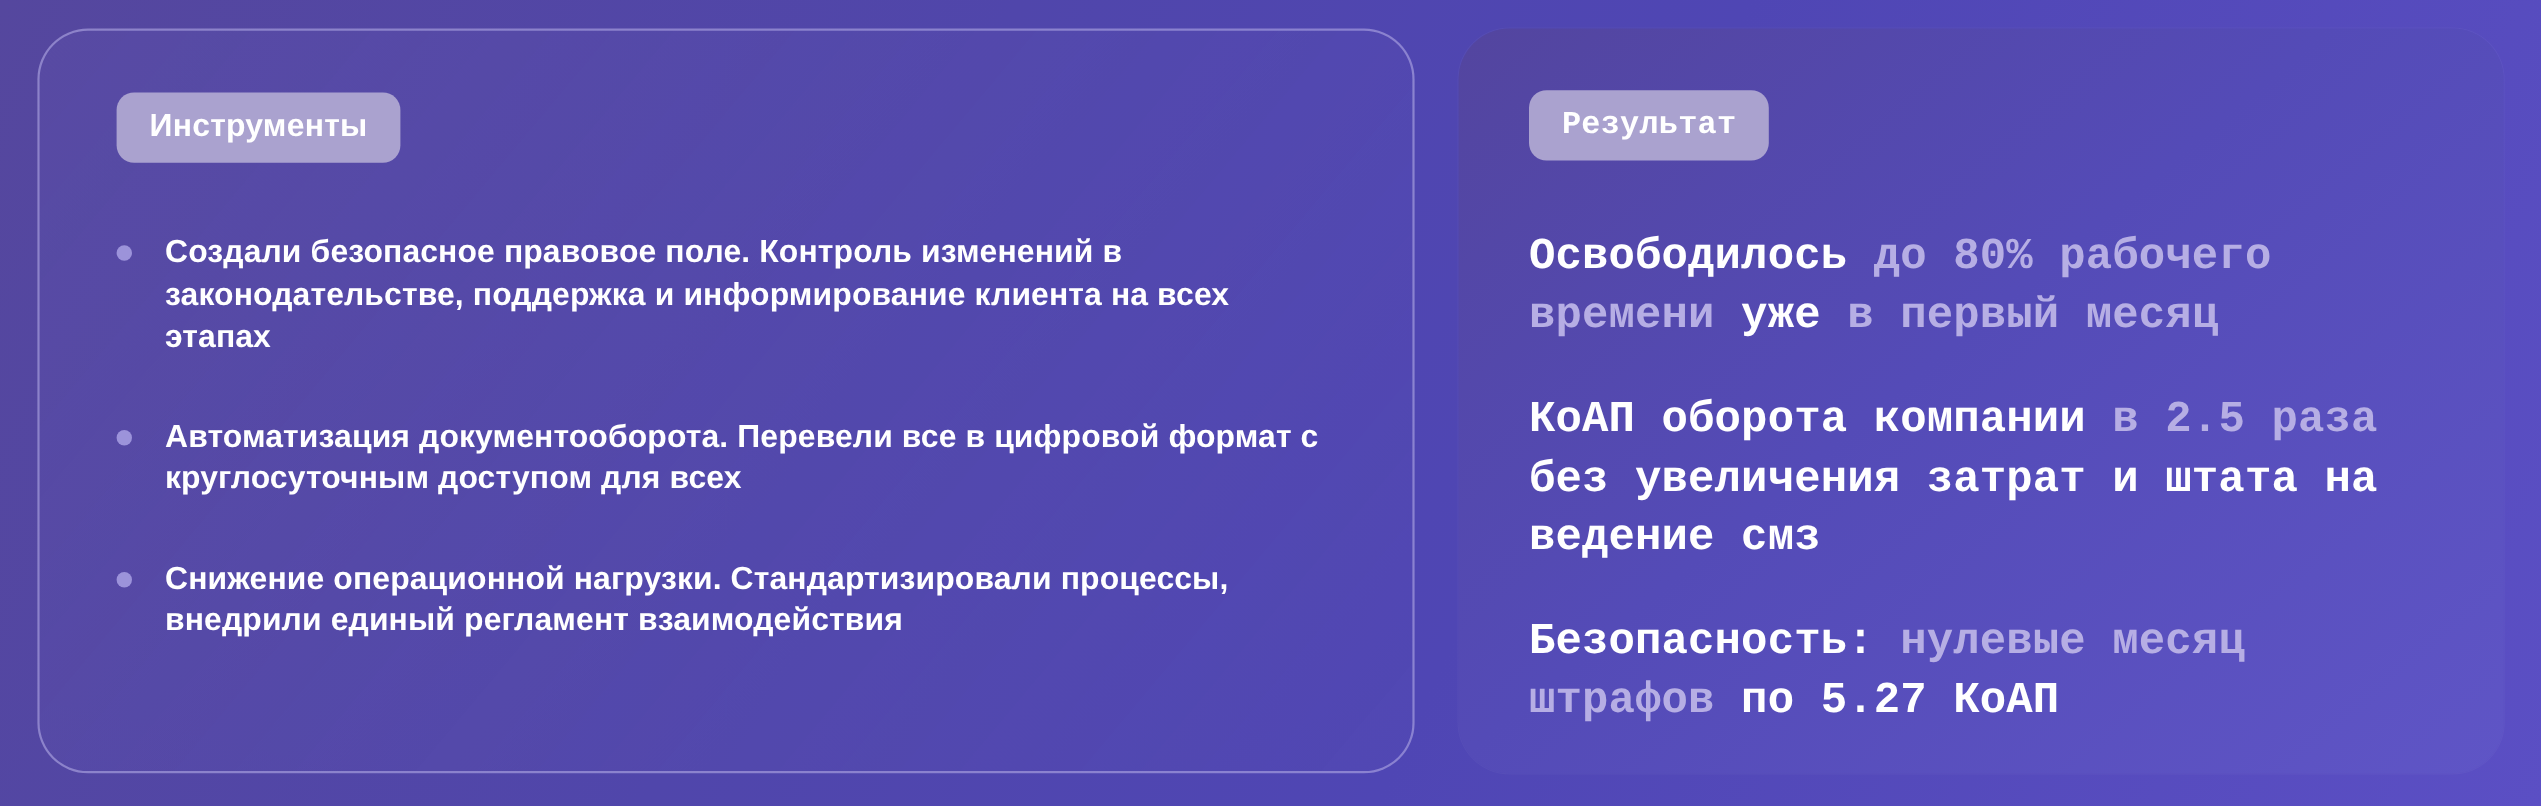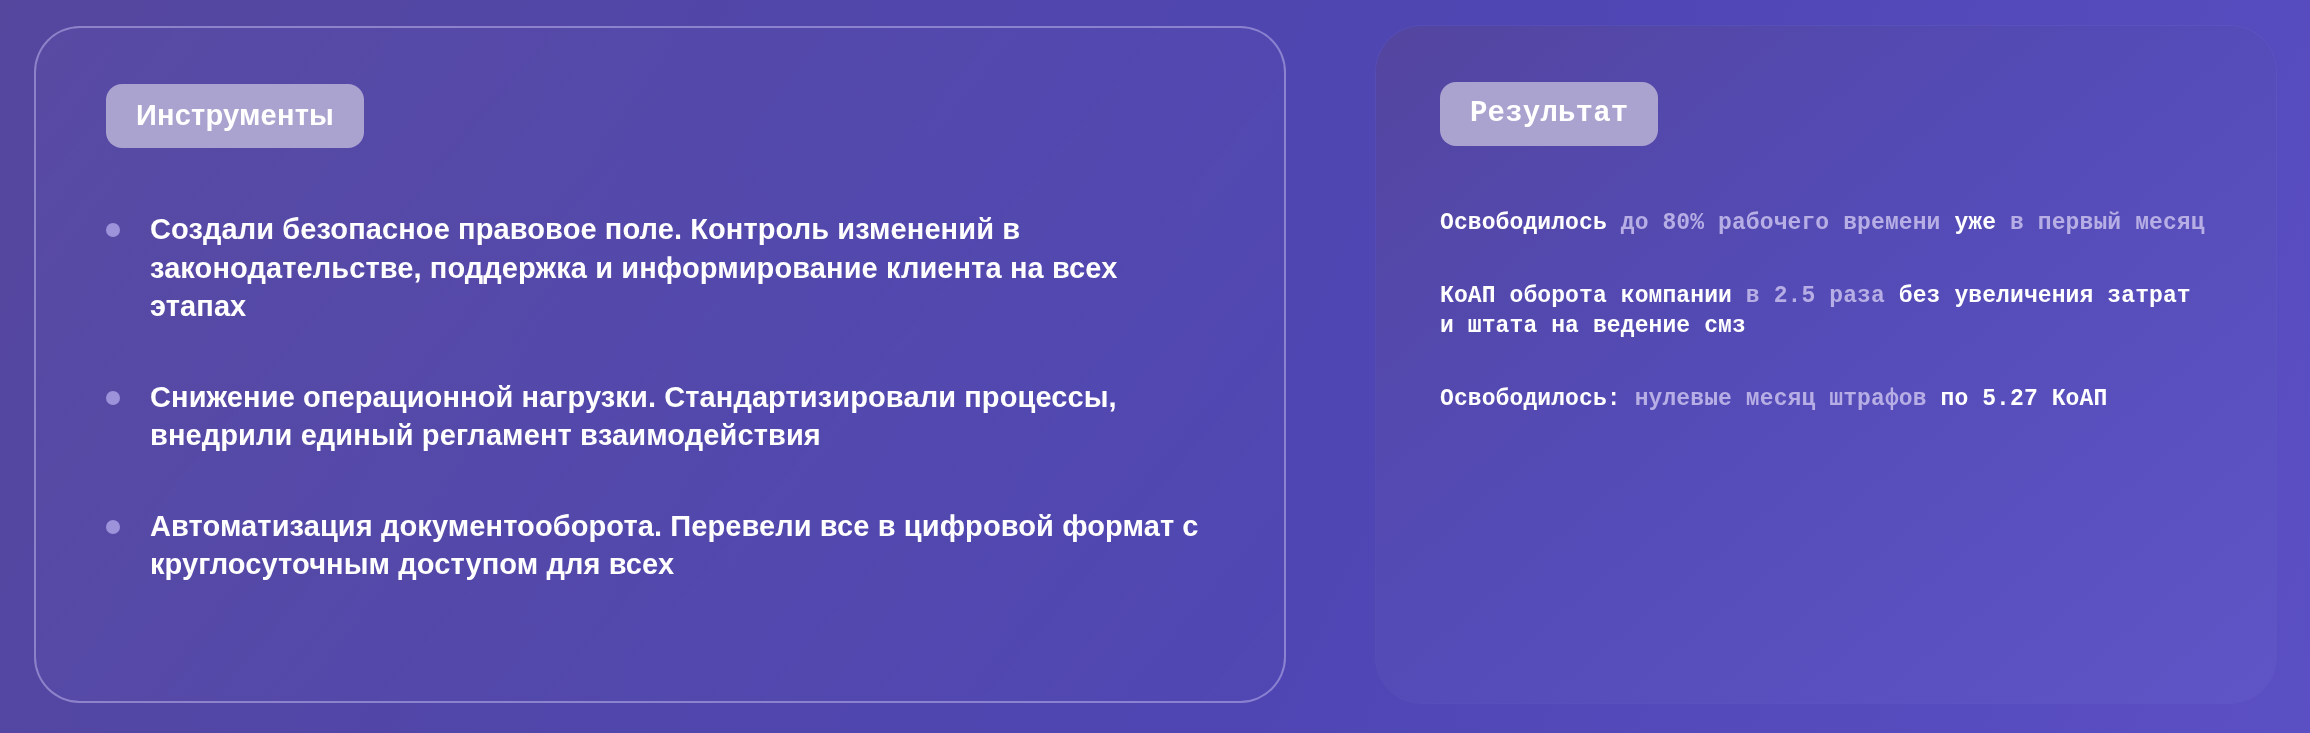--- a/index.html
+++ b/index.html
@@ -15,21 +15,21 @@
     background: linear-gradient(115deg, #55479e 0%, #5046ab 35%, #4f46b4 60%, #5b4fc4 100%);
     position: relative;
   }
   .slide {
     position: absolute;
     inset: 0;
     display: flex;
     align-items: stretch;
     padding: 26px 34px 30px 34px;
     box-sizing: border-box;
-    gap: 90px;
+    gap: 40px;
   }
 
   
   .panel-left {
     position: relative;
     width: 1252px;
     border: 2px solid rgba(186, 178, 233, 0.55);
     border-radius: 46px;
     box-sizing: border-box;
     padding: 56px 70px 40px 70px;
@@ -85,21 +85,21 @@
     height: 14px;
     border-radius: 50%;
     background: #9c93da;
   }
 
   .results {
     margin-top: 62px;
   }
   .result-item {
     color: #ffffff;
-    font-size: 23px;
+    font-size: 40px;
     font-weight: 700;
     line-height: 1.33;
     letter-spacing: 0.1px;
     margin-bottom: 42px;
   }
   .result-item:last-child { margin-bottom: 0; }
   .hl {
     color: #b6aee4;
   }
 </style>
@@ -111,38 +111,38 @@
   <section class="panel-left">
     <div class="chip">Инструменты</div>
 
     <ul class="bullets">
       <li>
         <span class="dot"></span>
         <span>Создали безопасное правовое поле. Контроль изменений в законодательстве, поддержка и информирование клиента на всех этапах</span>
       </li>
       <li>
         <span class="dot"></span>
-        <span>Снижение операционной нагрузки. Стандартизировали процессы, внедрили единый регламент взаимодействия</span>
+        <span>Автоматизация документооборота. Перевели все в цифровой формат с круглосуточным доступом для всех</span>
       </li>
       <li>
         <span class="dot"></span>
-        <span>Автоматизация документооборота. Перевели все в цифровой формат с круглосуточным доступом для всех</span>
+        <span>Снижение операционной нагрузки. Стандартизировали процессы, внедрили единый регламент взаимодействия</span>
       </li>
     </ul>
   </section>
 
   <section class="panel-right">
     <div class="chip">Результат</div>
 
     <div class="results">
       <p class="result-item">
         <span>Освободилось </span><span class="hl">до 80% рабочего времени</span><span> уже </span><span class="hl">в первый месяц</span><span></span>
       </p>
       <p class="result-item">
         <span>КоАП оборота компании </span><span class="hl">в 2.5 раза</span><span> без увеличения затрат и штата на ведение смз</span>
       </p>
       <p class="result-item">
-        <span>Освободилось: </span><span class="hl">нулевые месяц штрафов</span><span> по 5.27 КоАП</span>
+        <span>Безопасность: </span><span class="hl">нулевые месяц штрафов</span><span> по 5.27 КоАП</span>
       </p>
     </div>
   </section>
 
 </div>
 
 </body></html>

